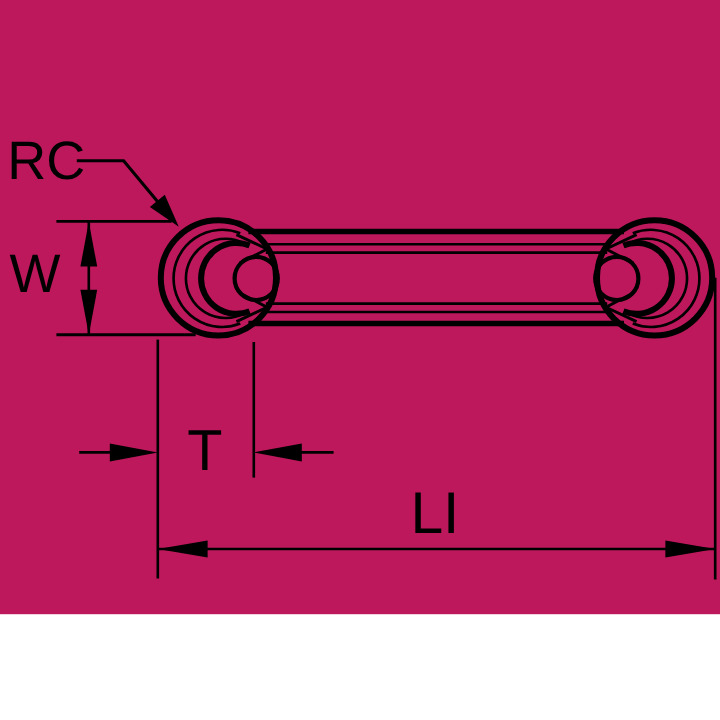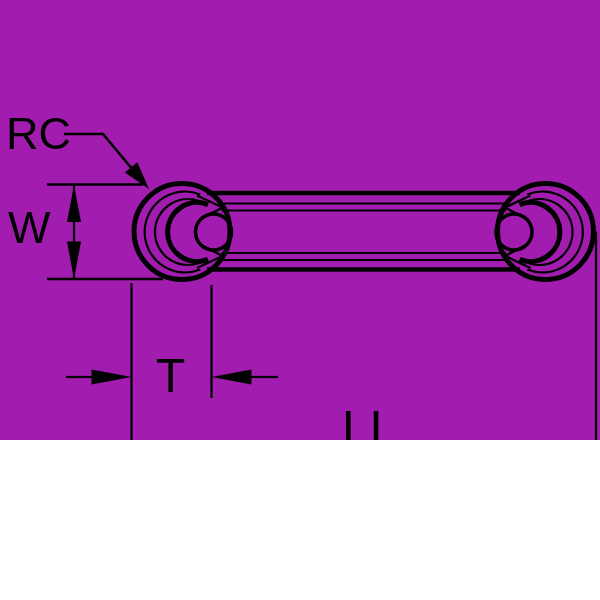--- a/index.html
+++ b/index.html
@@ -3,22 +3,22 @@
 <meta charset="utf-8">
 <style>
   html, body {
     margin: 0;
     padding: 0;
     background: #ffffff;
   }
   .stage {
     position: relative;
     width: 600px;
-    height: 440px;
-    background: #a21caf;
+    height: 512px;
+    background: #be185d;
     overflow: hidden;
     font-family: "Liberation Sans", sans-serif;
   }
   svg { display: block; }
   text {
     font-family: "Liberation Sans", sans-serif;
     fill: #000000;
   }
   .lbl-rc, .lbl-w { font-size: 45px; }
   .lbl-t  { font-size: 48px; }

